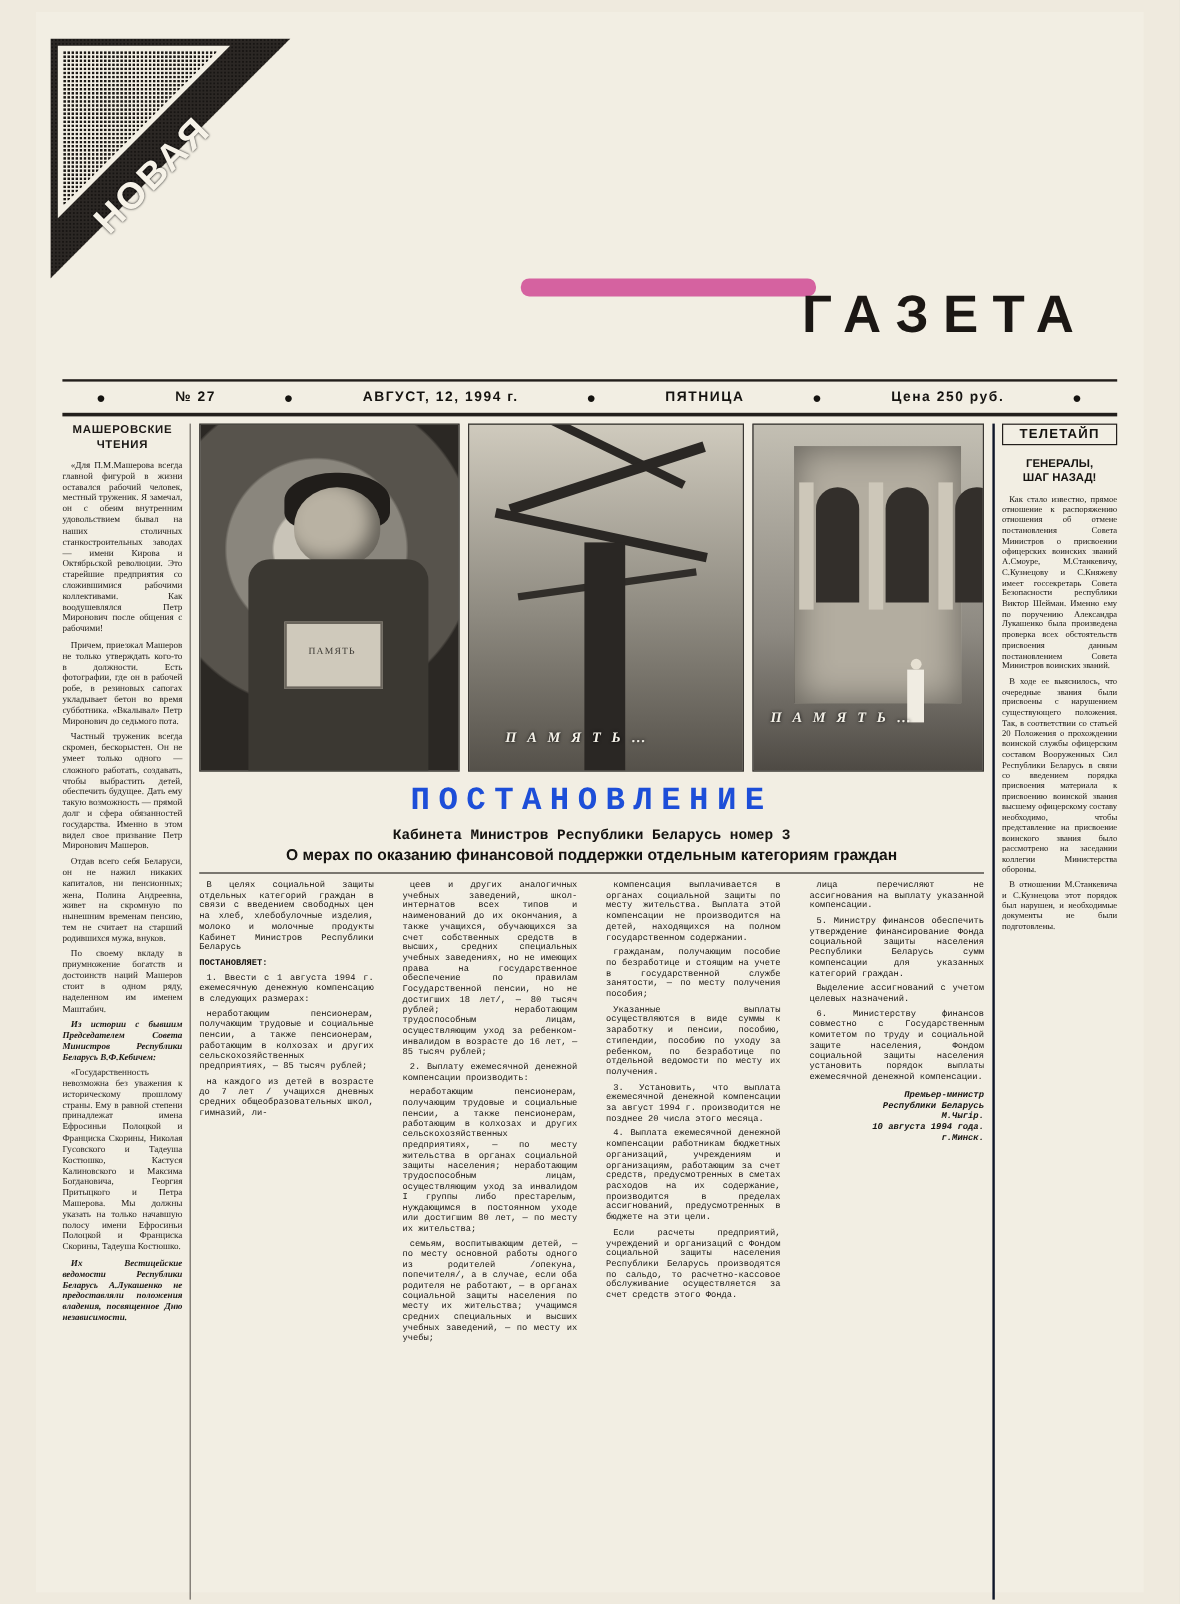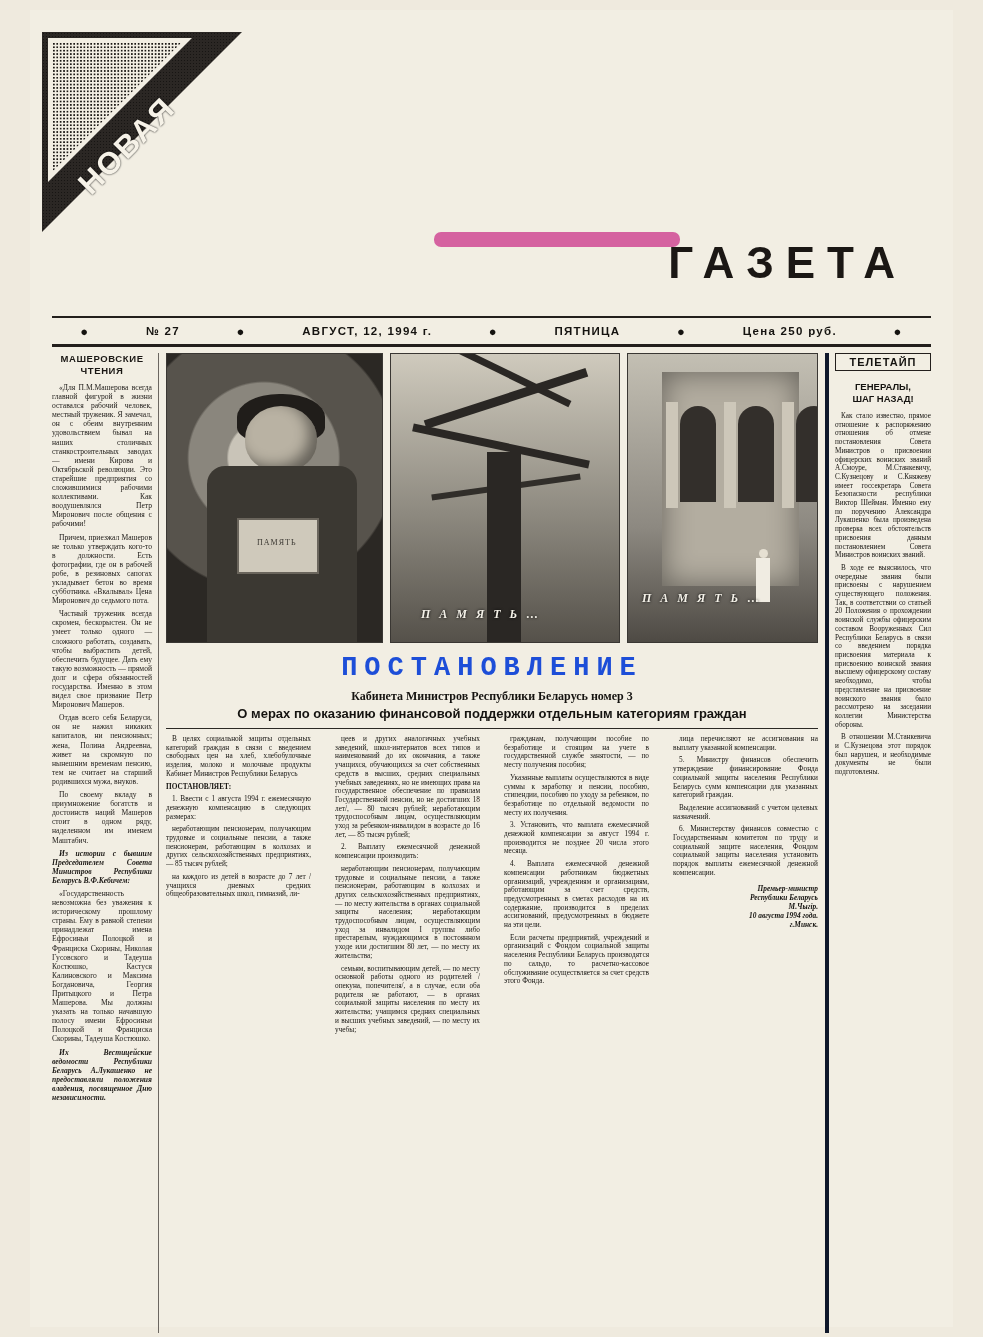--- a/index.html
+++ b/index.html
@@ -43,21 +43,21 @@
   .rule{height:2px;background:#231f1c;margin:6px 22px 0 22px;}
   .issue{margin:0 22px;height:26px;display:flex;align-items:center;justify-content:space-around;
      font-family:"Liberation Sans",sans-serif;font-size:11.5px;font-weight:bold;letter-spacing:1.3px;}
   .issue .dot{font-size:13px;}
   .rule2{height:3px;background:#231f1c;margin:0 22px 0 22px;}
 
   
   .cols{display:flex;margin:6px 22px 0 22px;height:980px;}
   .colL{width:100px;padding-right:6px;border-right:1px solid #6b6660;}
   .colC{flex:1;padding:0 7px;}
-  .colR{width:96px;padding-left:6px;border-left:4px solid #0f172a;}
+  .colR{width:96px;padding-left:6px;border-left:2px solid #0f172a;}
 
   .khead{font-family:"Liberation Sans",sans-serif;font-weight:bold;font-size:9.5px;
      text-align:center;letter-spacing:.6px;line-height:12px;color:#1a1714;margin-bottom:6px;}
   .ktext{font-size:7.6px;line-height:9.1px;text-align:justify;color:#1d1a17;}
   .ktext p{margin:0 0 4px 0;text-indent:7px;}
   .ktext p.it{font-style:italic;font-weight:bold;}
 
   .teletype{border:1.5px solid #231f1c;text-align:center;font-family:"Liberation Sans",sans-serif;
      font-weight:bold;font-size:11px;letter-spacing:1px;padding:2px 0;margin-bottom:8px;}
   .rhead{font-family:"Liberation Sans",sans-serif;font-weight:bold;font-size:9.5px;text-align:center;
@@ -100,25 +100,25 @@
      box-shadow:inset 0 0 30px rgba(0,0,0,.45);}
   .p3arc{position:absolute;top:34px;width:36px;height:96px;border-radius:18px 18px 0 0;background:#332f2b;}
   .p3col{position:absolute;top:30px;width:12px;height:106px;background:#cdc7b9;}
   .p3man{position:absolute;left:128px;bottom:40px;width:14px;height:44px;background:#f0ece2;}
   .p3man::after{content:"";position:absolute;left:3px;top:-9px;width:9px;height:9px;border-radius:50%;background:#e6e0d2;}
 
   
   .post{text-align:center;margin-top:10px;}
   .post h1{font-family:Liberation Mono, monospace;font-weight:bold;font-size:27px;letter-spacing:7px;
      margin:4px 0 6px 0;color:#1d4ed8;}
-  .post h2{font-family:Liberation Serif, serif;font-weight:bold;font-size:12px;margin:0 0 2px 0;}
+  .post h2{font-family:Liberation Mono, monospace;font-weight:bold;font-size:12px;margin:0 0 2px 0;}
   .post h3{font-family:"Liberation Sans",sans-serif;font-weight:bold;font-size:13px;margin:0 0 7px 0;}
   .hr{height:1px;background:#2b2824;margin:4px 0 6px 0;}
 
-  .c4{display:flex;gap:24px;font-size:7.3px;line-height:8.7px;text-align:justify;}
+  .c4{display:flex;gap:24px;font-size:7.3px;line-height:8.7px;text-align:justify;font-family:Liberation Mono, monospace;}
   .c4 .cc{flex:1;}
   .c4 p{margin:0 0 4px 0;text-indent:6px;}
   .c4 p.nb{text-indent:0;}
   .c4 p.b{font-weight:bold;}
   .c4 .signr{text-align:right;font-style:italic;font-weight:bold;font-size:7.4px;line-height:9.2px;margin-top:6px;}
   .rtext{font-size:7.2px;line-height:8.7px;text-align:justify;}
   .rtext p{margin:0 0 4px 0;text-indent:6px;}
 </style>
 </head>
 <body>
@@ -157,21 +157,21 @@
   </div>
   <div class="rule2"></div>
 
   <div class="cols">
 
     <div class="colL">
       <div class="khead" style="white-space:pre-line">МАШЕРОВСКИЕ
 ЧТЕНИЯ</div>
       <div class="ktext">
         <p>«Для П.М.Машерова всегда главной фигурой в жизни оставался рабочий человек, местный труженик. Я замечал, он с обеим внутренним удовольствием бывал на наших столичных станкостроительных заводах — имени Кирова и Октябрьской революции. Это старейшие предприятия со сложившимися рабочими коллективами. Как воодушевлялся Петр Миронович после общения с рабочими!</p>
-        <p>Причем, приезжал Машеров не только утверждать кого-то в должности. Есть фотографии, где он в рабочей робе, в резиновых сапогах укладывает бетон во время субботника. «Вкалывал» Цена Миронович до седьмого пота.</p>
+        <p>Причем, приезжал Машеров не только утверждать кого-то в должности. Есть фотографии, где он в рабочей робе, в резиновых сапогах укладывает бетон во время субботника. «Вкалывал» Петр Миронович до седьмого пота.</p>
         <p>Частный труженик всегда скромен, бескорыстен. Он не умеет только одного — сложного работать, создавать, чтобы выбрастить детей, обеспечить будущее. Дать ему такую возможность — прямой долг и сфера обязанностей государства. Именно в этом видел свое призвание Петр Миронович Машеров.</p>
         <p>Отдав всего себя Беларуси, он не нажил никаких капиталов, ни пенсионных; жена, Полина Андреевна, живет на скромную по нынешним временам пенсию, тем не считает на старший родившихся мужа, внуков.</p>
         <p>По своему вкладу в приумножение богатств и достоинств наций Машеров стоит в одном ряду, наделенном им именем Маштабич.</p>
         <p class="it">Из истории с бывшим Председателем Совета Министров Республики Беларусь В.Ф.Кебичем:</p>
         <p>«Государственность невозможна без уважения к историческому прошлому страны. Ему в равной степени принадлежат имена Ефросиньи Полоцкой и Франциска Скорины, Николая Гусовского и Тадеуша Костюшко, Кастуся Калиновского и Максима Богдановича, Георгия Притыцкого и Петра Машерова. Мы должны указать на только начавшую полосу имени Ефросиньи Полоцкой и Франциска Скорины, Тадеуша Костюшко.</p>
         <p class="it">Их Вестицейские ведомости Республики Беларусь А.Лукашенко не предоставляли положения владения, посвященное Дню независимости.</p>
       </div>
     </div>
 
     <div class="colC">
@@ -228,20 +228,21 @@
           <p>неработающим пенсионерам, получающим трудовые и социальные пенсии, а также пенсионерам, работающим в колхозах и других сельскохозяйственных предприятиях, — 85 тысяч рублей;</p>
           <p>на каждого из детей в возрасте до 7 лет / учащихся дневных средних общеобразовательных школ, гимназий, ли-</p>
         </div>
         <div class="cc">
           <p>цеев и других аналогичных учебных заведений, школ-интернатов всех типов и наименований до их окончания, а также учащихся, обучающихся за счет собственных средств в высших, средних специальных учебных заведениях, но не имеющих права на государственное обеспечение по правилам Государственной пенсии, но не достигших 18 лет/, — 80 тысяч рублей; неработающим трудоспособным лицам, осуществляющим уход за ребенком-инвалидом в возрасте до 16 лет, — 85 тысяч рублей;</p>
           <p>2. Выплату ежемесячной денежной компенсации производить:</p>
           <p>неработающим пенсионерам, получающим трудовые и социальные пенсии, а также пенсионерам, работающим в колхозах и других сельскохозяйственных предприятиях, — по месту жительства в органах социальной защиты населения; неработающим трудоспособным лицам, осуществляющим уход за инвалидом I группы либо престарелым, нуждающимся в постоянном уходе или достигшим 80 лет, — по месту их жительства;</p>
           <p>семьям, воспитывающим детей, — по месту основной работы одного из родителей /опекуна, попечителя/, а в случае, если оба родителя не работают, — в органах социальной защиты населения по месту их жительства; учащимся средних специальных и высших учебных заведений, — по месту их учебы;</p>
         </div>
         <div class="cc">
+          <p>компенсация выплачивается в органах социальной защиты по месту жительства. Выплата этой компенсации не производится на детей, находящихся на полном государственном содержании.</p>
           <p>гражданам, получающим пособие по безработице и стоящим на учете в государственной службе занятости, — по месту получения пособия;</p>
           <p>Указанные выплаты осуществляются в виде суммы к заработку и пенсии, пособию, стипендии, пособию по уходу за ребенком, по безработице по отдельной ведомости по месту их получения.</p>
           <p>3. Установить, что выплата ежемесячной денежной компенсации за август 1994 г. производится не позднее 20 числа этого месяца.</p>
           <p>4. Выплата ежемесячной денежной компенсации работникам бюджетных организаций, учреждениям и организациям, работающим за счет средств, предусмотренных в сметах расходов на их содержание, производится в пределах ассигнований, предусмотренных в бюджете на эти цели.</p>
           <p>Если расчеты предприятий, учреждений и организаций с Фондом социальной защиты населения Республики Беларусь производятся по сальдо, то расчетно-кассовое обслуживание осуществляется за счет средств этого Фонда.</p>
         </div>
         <div class="cc">
           <p>лица перечисляют не ассигнования на выплату указанной компенсации.</p>
           <p>5. Министру финансов обеспечить утверждение финансирование Фонда социальной защиты населения Республики Беларусь сумм компенсации для указанных категорий граждан.</p>
           <p>Выделение ассигнований с учетом целевых назначений.</p>

